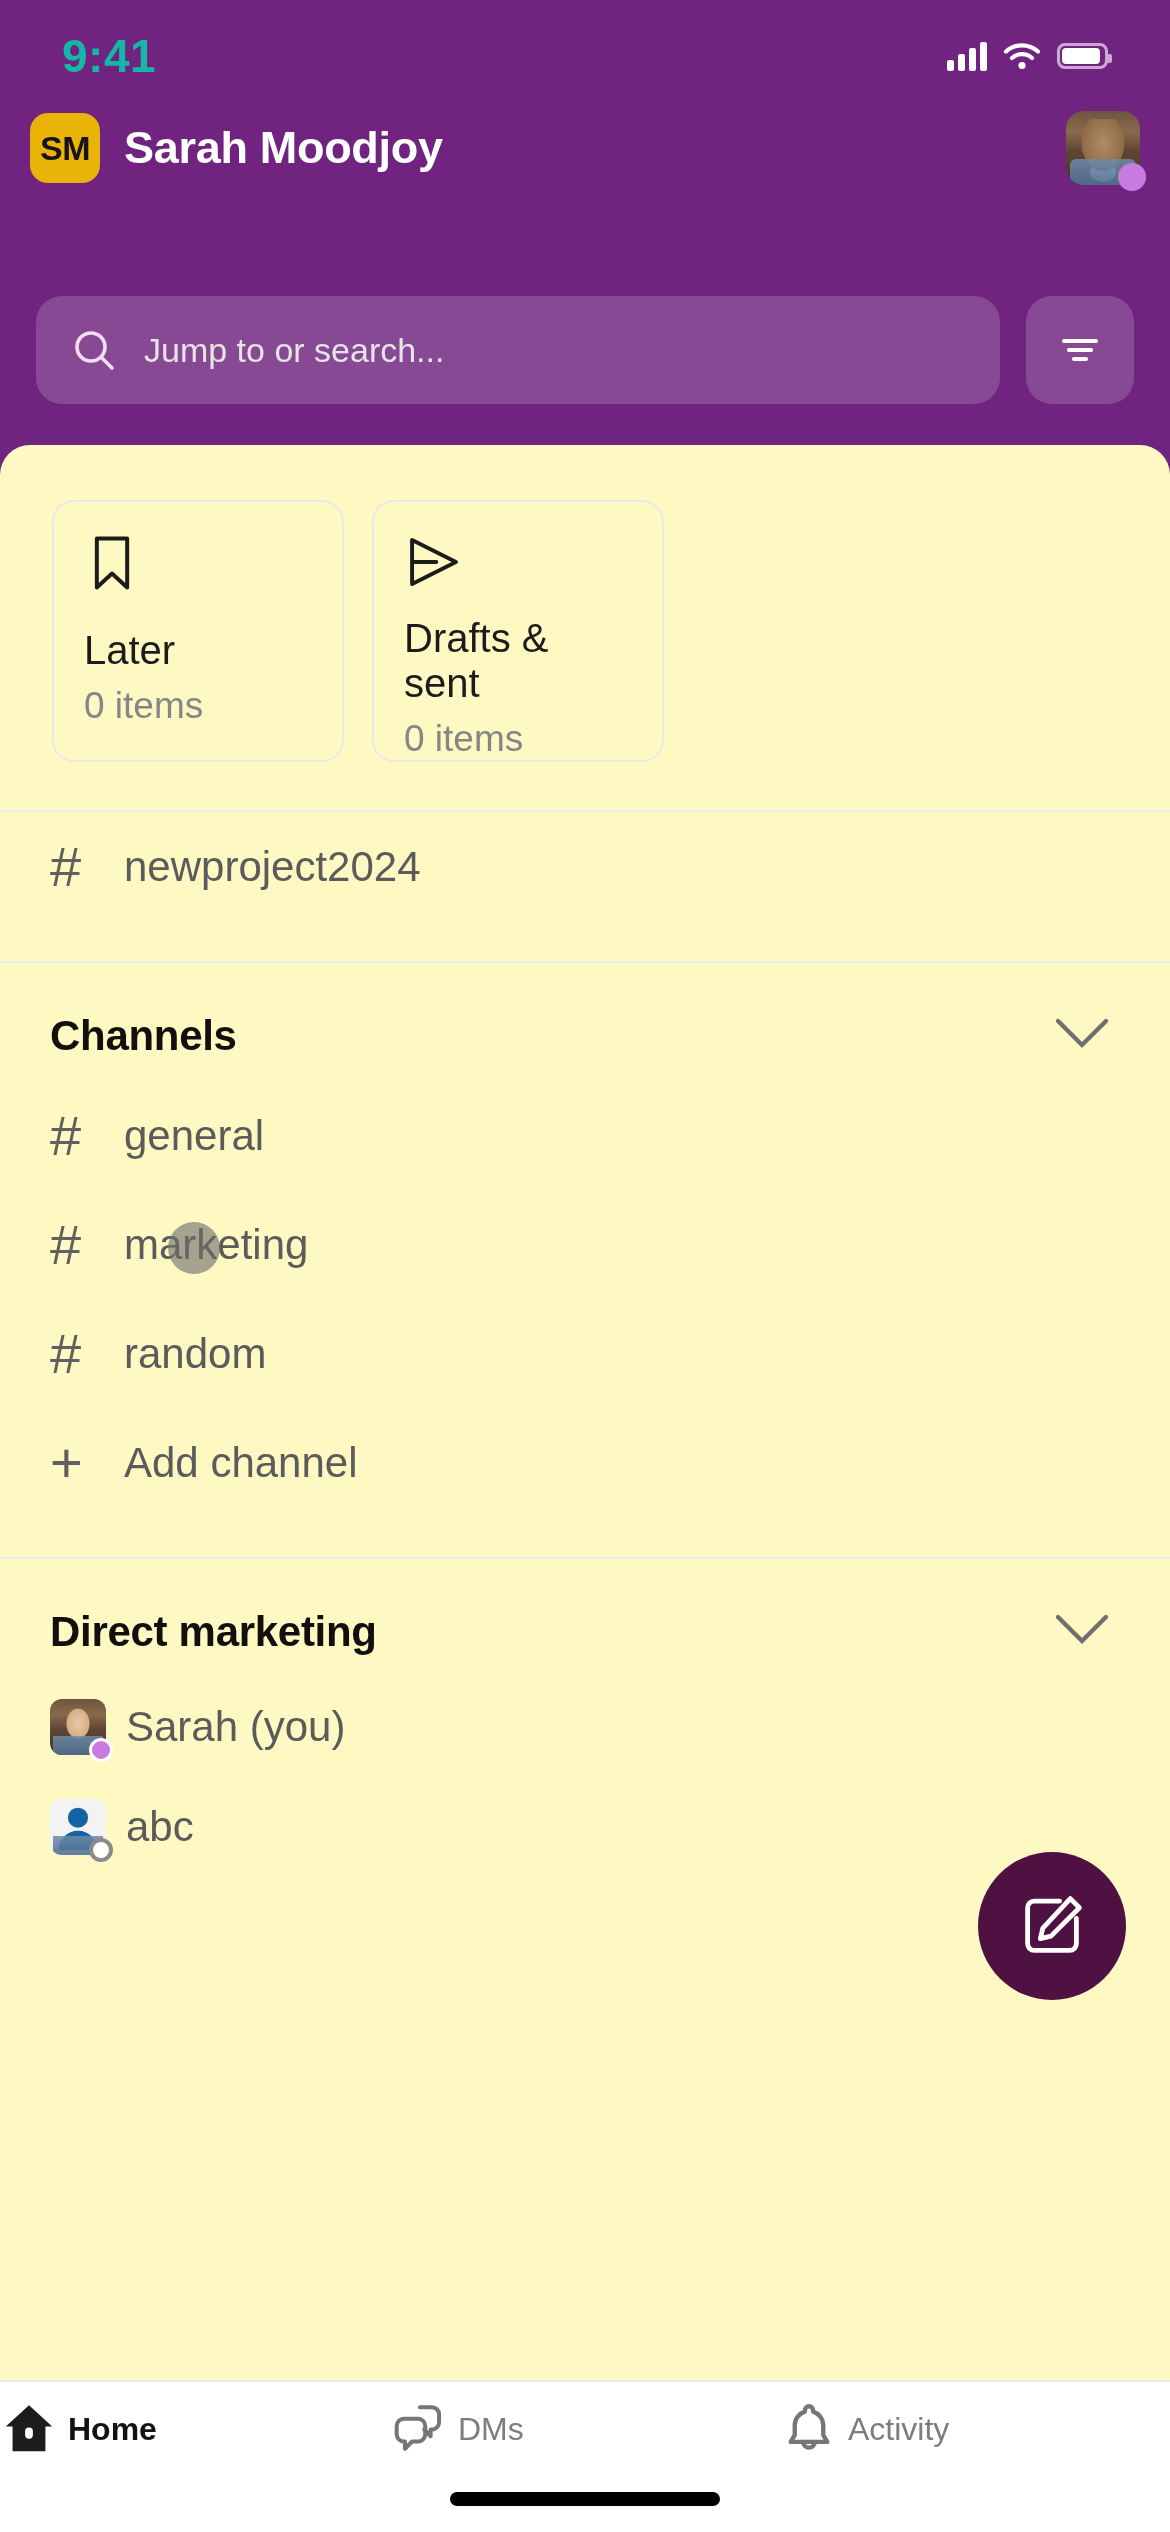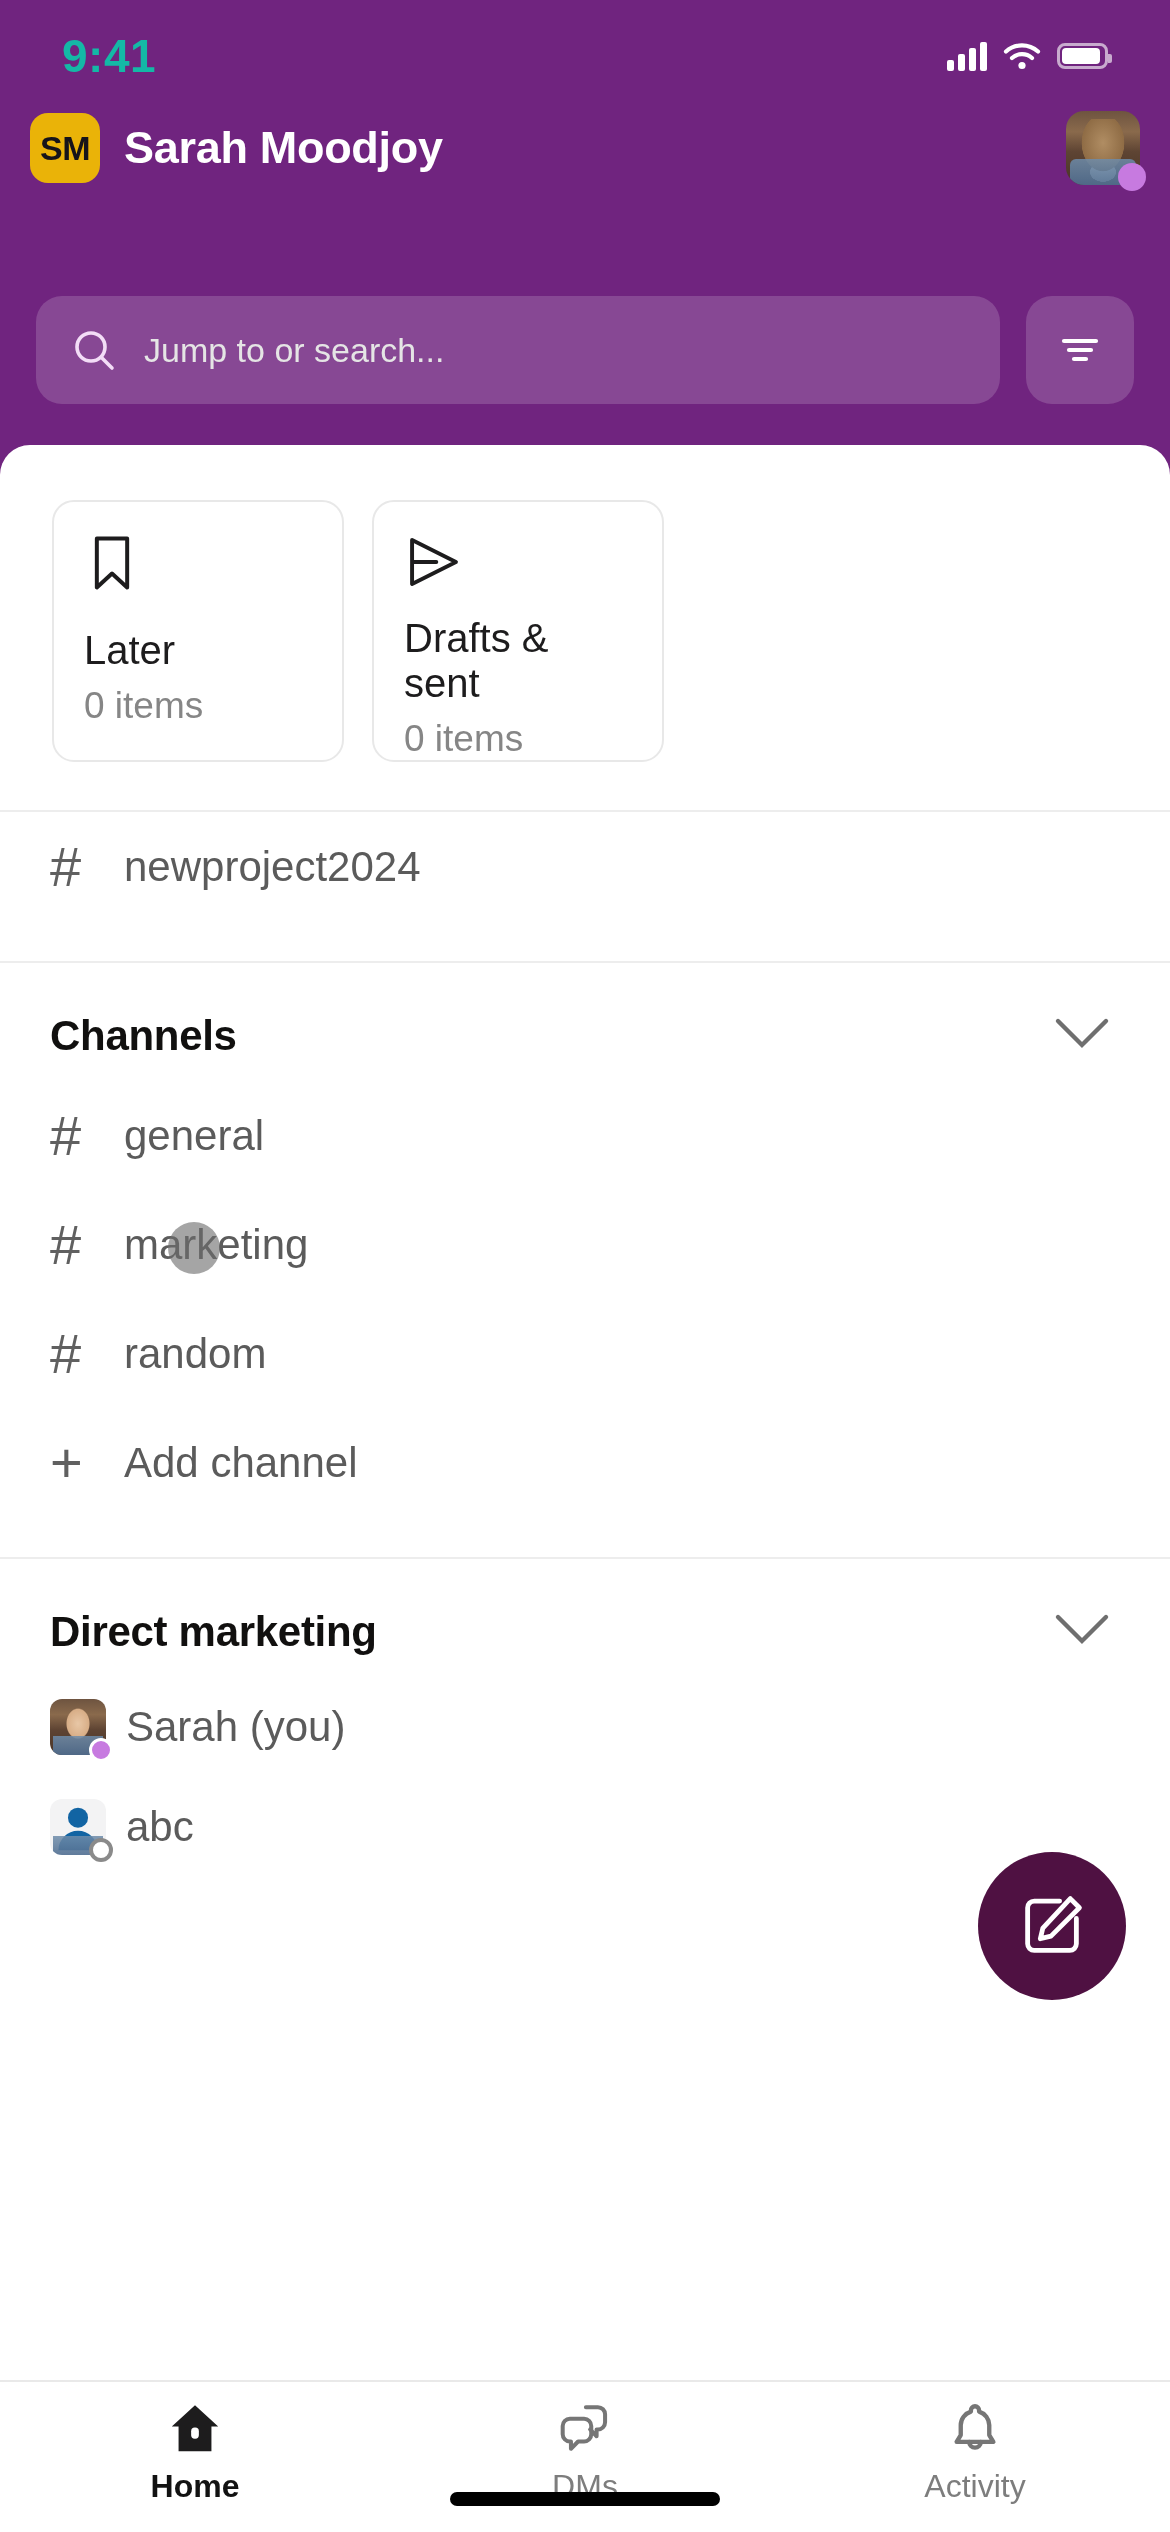--- a/index.html
+++ b/index.html
@@ -106,21 +106,21 @@
   .search-ph { color:#e5e5e5; font-size:34px; white-space:nowrap; }
   .filter-btn {
     width:108px; height:108px; border-radius:26px;
     background:rgba(255,255,255,.165);
     display:flex; align-items:center; justify-content:center;
   }
 
   
   .sheet {
     position:absolute; left:0; right:0; top:445px; bottom:0;
-    background:#ffffff; border-radius:30px 30px 0 0;
+    background:#fef9c3; border-radius:30px 30px 0 0;
     overflow:hidden;
   }
 
   
   .cards { display:flex; gap:28px; padding:55px 52px 48px 52px; }
   .card {
     width:292px; height:262px;
     border:2px solid #e8e8e8; border-radius:22px;
     padding:30px 30px 0 30px;
     display:flex; flex-direction:column;
@@ -191,21 +191,21 @@
     display:flex; align-items:center; justify-content:center;
     z-index:5;
   }
 
   
   .tabbar{
     position:absolute; left:0; right:0; bottom:0; height:152px;
     background:#fff; border-top:2px solid #e9e9e9;
     display:flex; align-items:flex-start; padding-top:18px;
   }
-  .tab{ flex:1; display:flex; flex-direction:column; align-items:center; gap:10px; }
+  .tab{ flex:1; display:flex; flex-direction:row; align-items:center; gap:10px; }
   .tab .tlabel{ font-size:32px; color:#7d7d7d; }
   .tab.active .tlabel{ color:#121212; font-weight:700; }
 
   .home-indicator{
     position:absolute; left:50%; transform:translateX(-50%);
     bottom:26px; width:270px; height:14px; border-radius:8px; background:#000;
   }
 </style>
 </head>
 <body>

